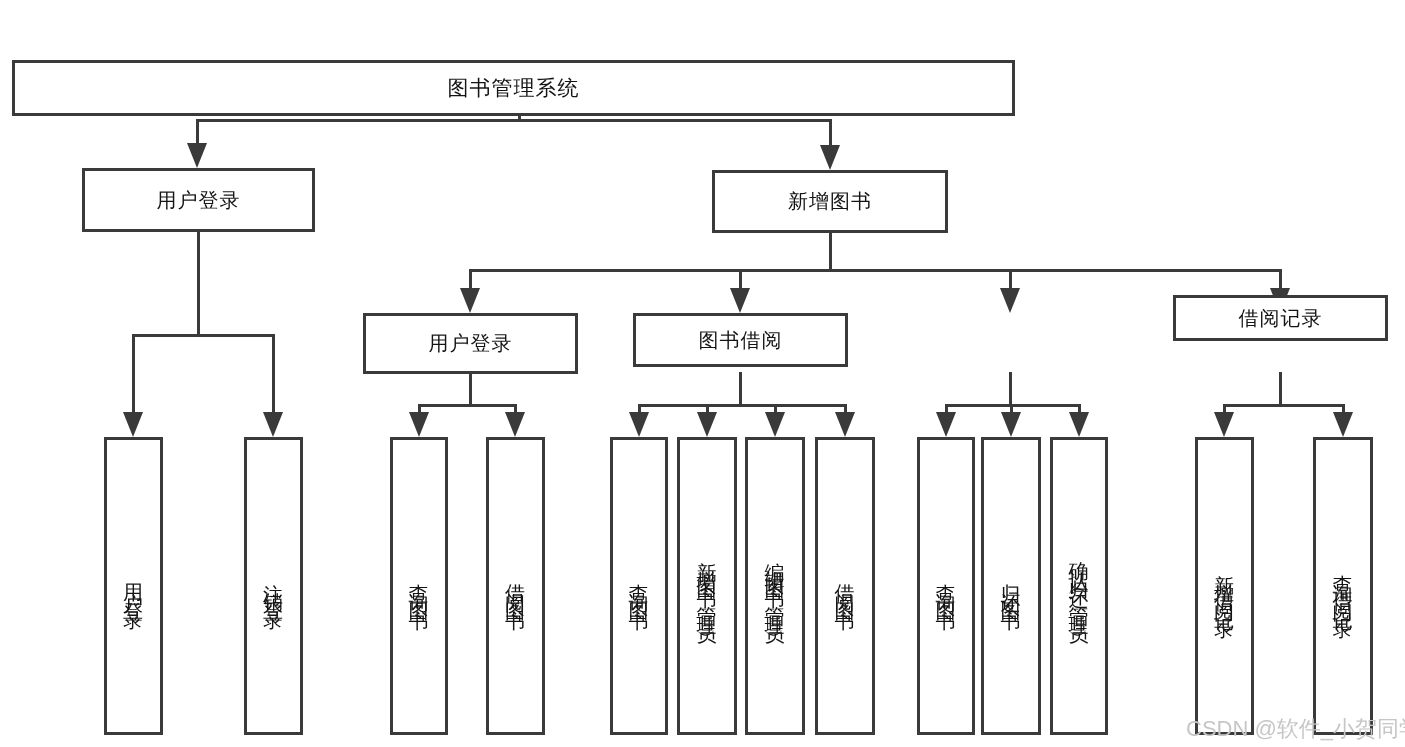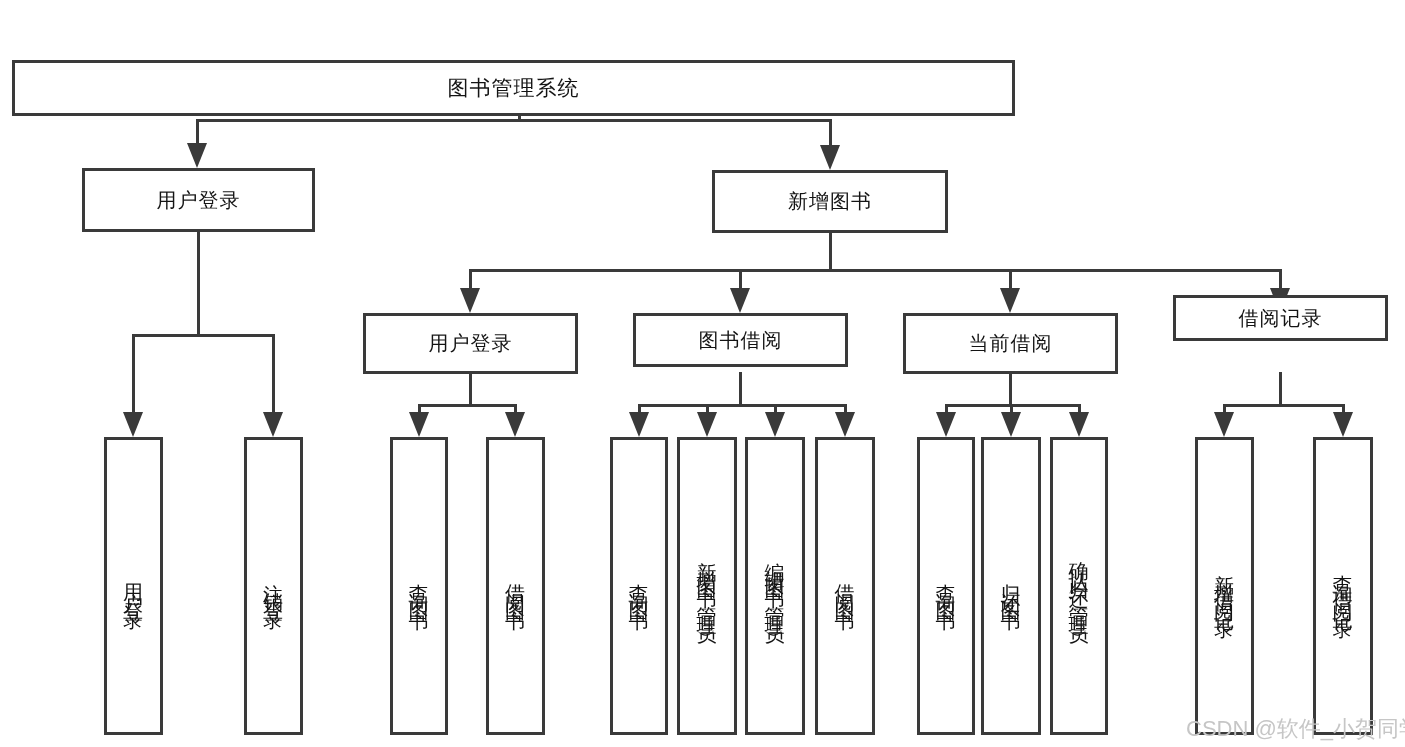--- a/index.html
+++ b/index.html
@@ -99,23 +99,20 @@
   <div class="box hbox" style="left:712px;top:170px;width:236px;height:63px;">
     <span>新增图书</span>
   </div>
 
   <div class="box hbox" style="left:363px;top:313px;width:215px;height:61px;">
     <span>用户登录</span>
   </div>
   <div class="box hbox" style="left:633px;top:313px;width:215px;height:54px;">
     <span>图书借阅</span>
   </div>
-  <div class="box hbox" style="left:903px;top:313px;width:215px;height:61px;">
-    <span>当前借阅</span>
-  </div>
   <div class="box hbox" style="left:1173px;top:295px;width:215px;height:46px;">
     <span>借阅记录</span>
   </div>
 
   <div class="box vbox" style="left:104px;top:437px;width:59px;height:298px;">
     <span class="vtext">用户登录</span>
   </div>
   <div class="box vbox" style="left:244px;top:437px;width:59px;height:298px;">
     <span class="vtext">注销登录</span>
   </div>

